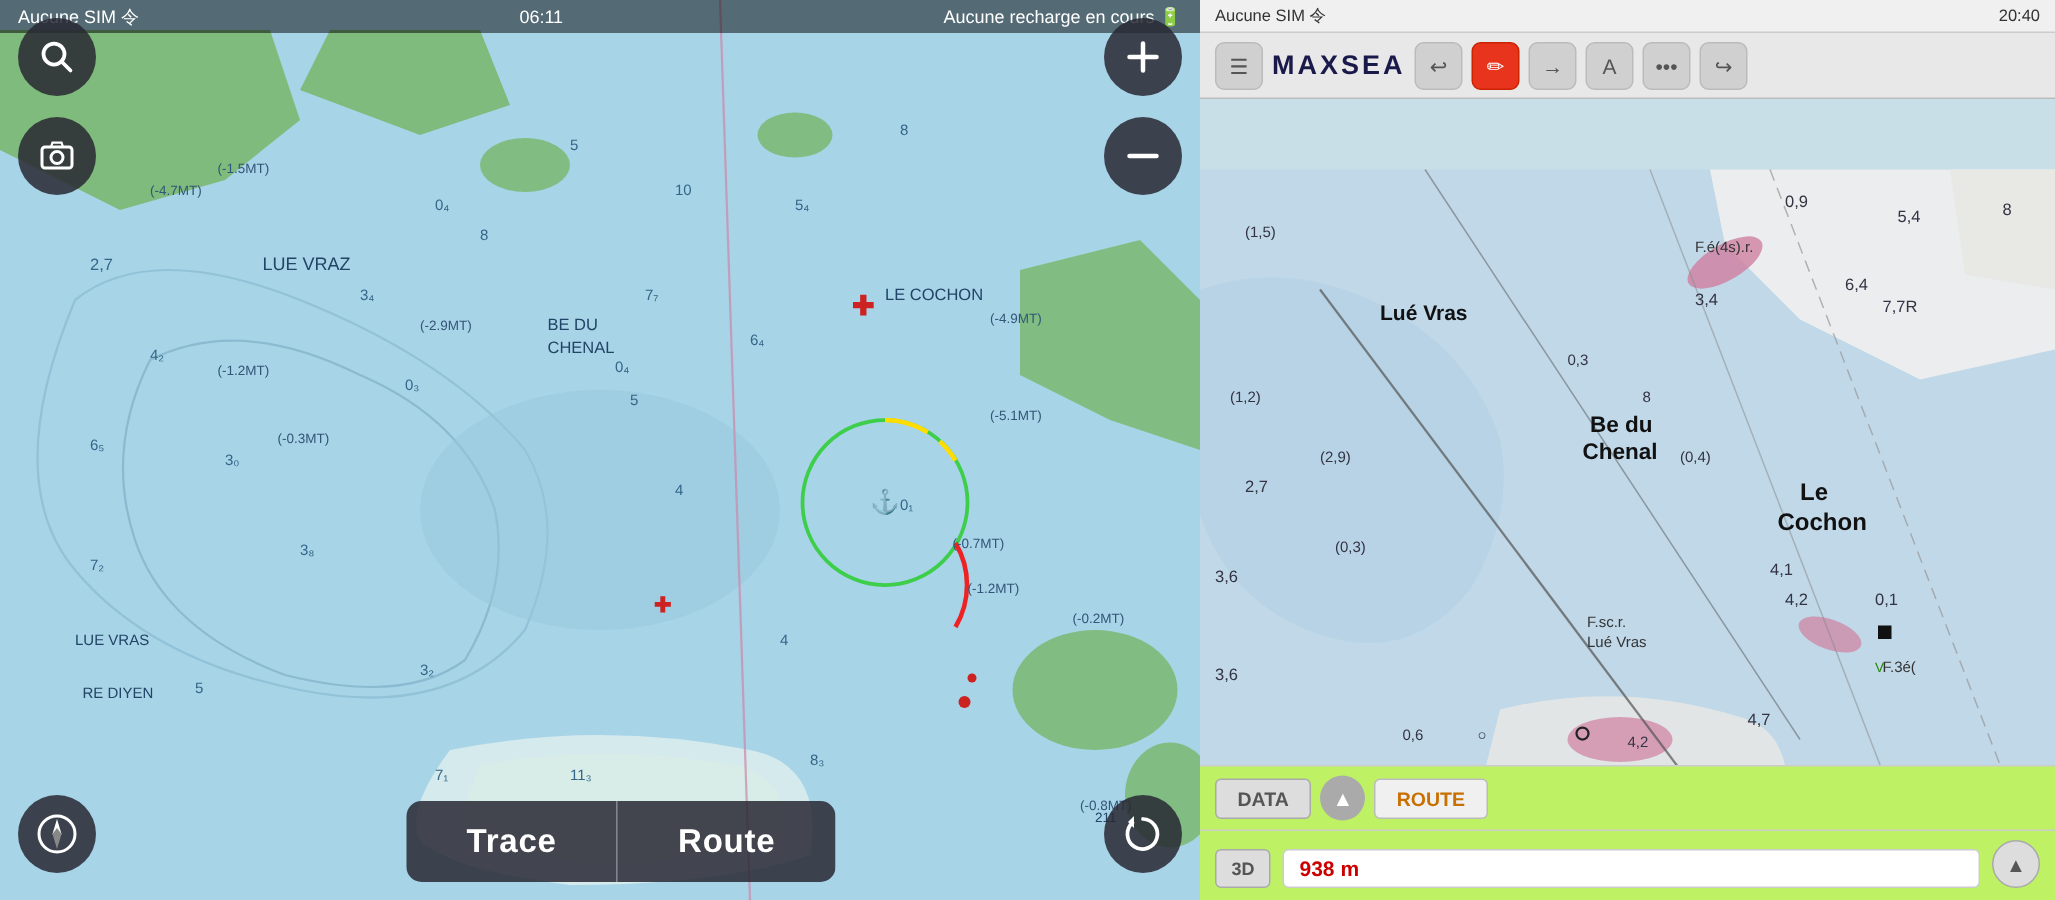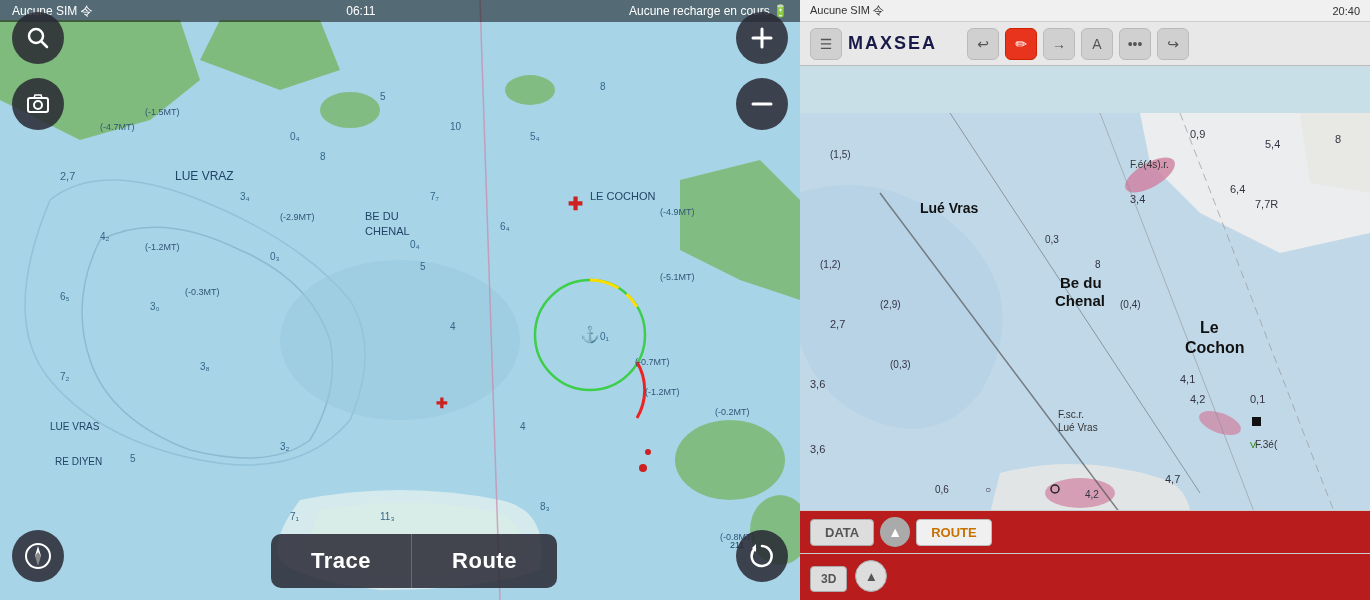--- a/index.html
+++ b/index.html
@@ -139,21 +139,21 @@
       z-index: 10;
       border-bottom: 1px solid #bbb;
       gap: 6px;
     }
 
     .maxsea-logo {
       font-size: 18px;
       font-weight: bold;
       color: #1a1a4a;
       letter-spacing: 2px;
-      margin-right: 24px;
+      margin-right: 0;
     }
 
     .header-icon-btn {
       width: 32px;
       height: 32px;
       border-radius: 6px;
       background: #d0d0d0;
       border: 1px solid #bbb;
       display: flex;
       align-items: center;
@@ -168,21 +168,21 @@
       position: absolute;
       top: 66px; left: 0; right: 0; bottom: 0;
       background: #c8dfe8;
     }
 
     
     .right-bottom-controls {
       position: absolute;
       bottom: 0; left: 0; right: 0;
       height: 90px;
-      background: #b91c1c;
+      background: #bef264;
       z-index: 10;
       border-top: 1px solid #ccc;
       display: flex;
       flex-direction: column;
     }
 
     .right-bottom-top {
       display: flex;
       align-items: center;
       padding: 6px 10px;
@@ -499,17 +499,20 @@
   </div>
 
   <div class="right-bottom-controls">
     <div class="right-bottom-top">
       <button class="tab-btn">DATA</button>
       <button class="arrow-btn">▲</button>
       <button class="tab-btn active-route">ROUTE</button>
     </div>
     <div class="right-bottom-bottom">
       <button class="threed-btn">3D</button>
+      <div class="distance-display">
+        <span>938 m</span>
+      </div>
       <button class="nav-icon-btn">▲</button>
     </div>
   </div>
 
 </div>
 
 </body></html>

